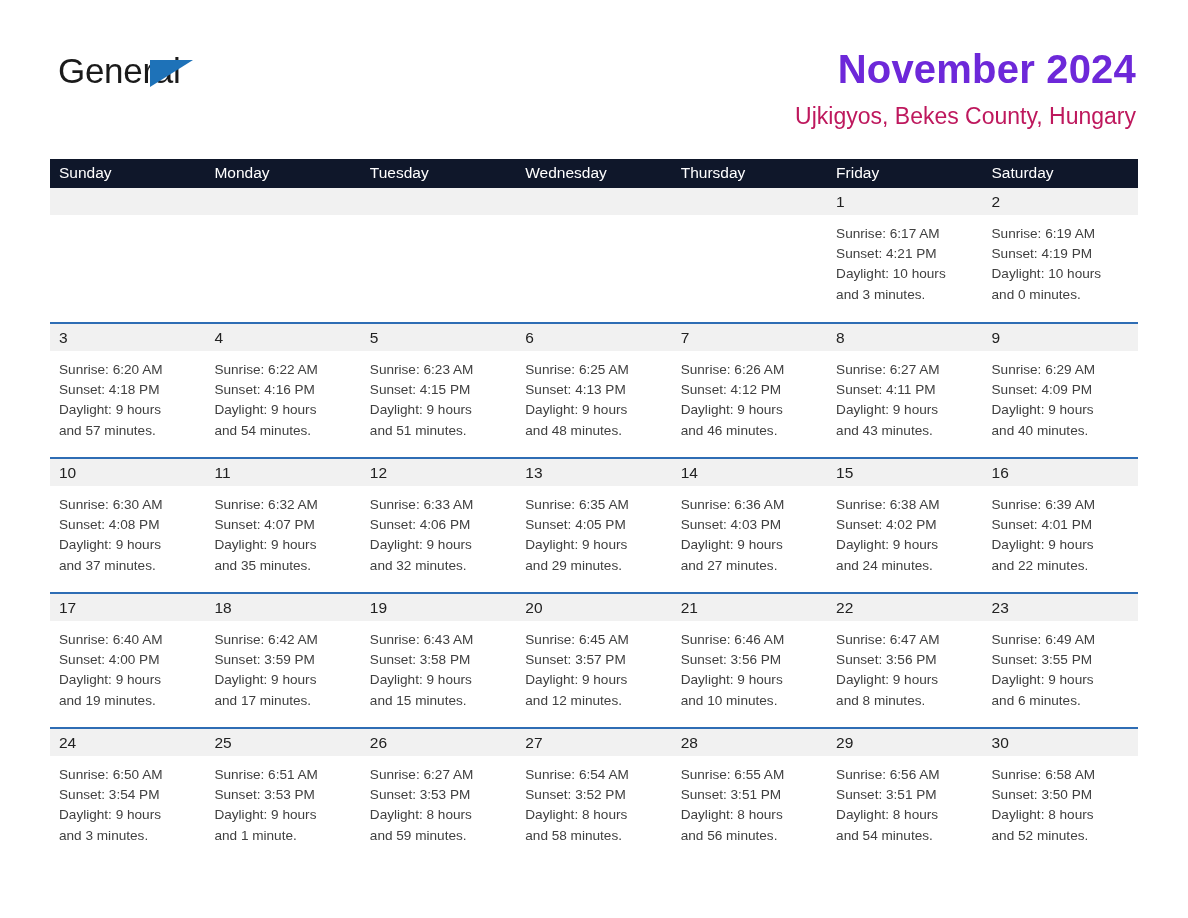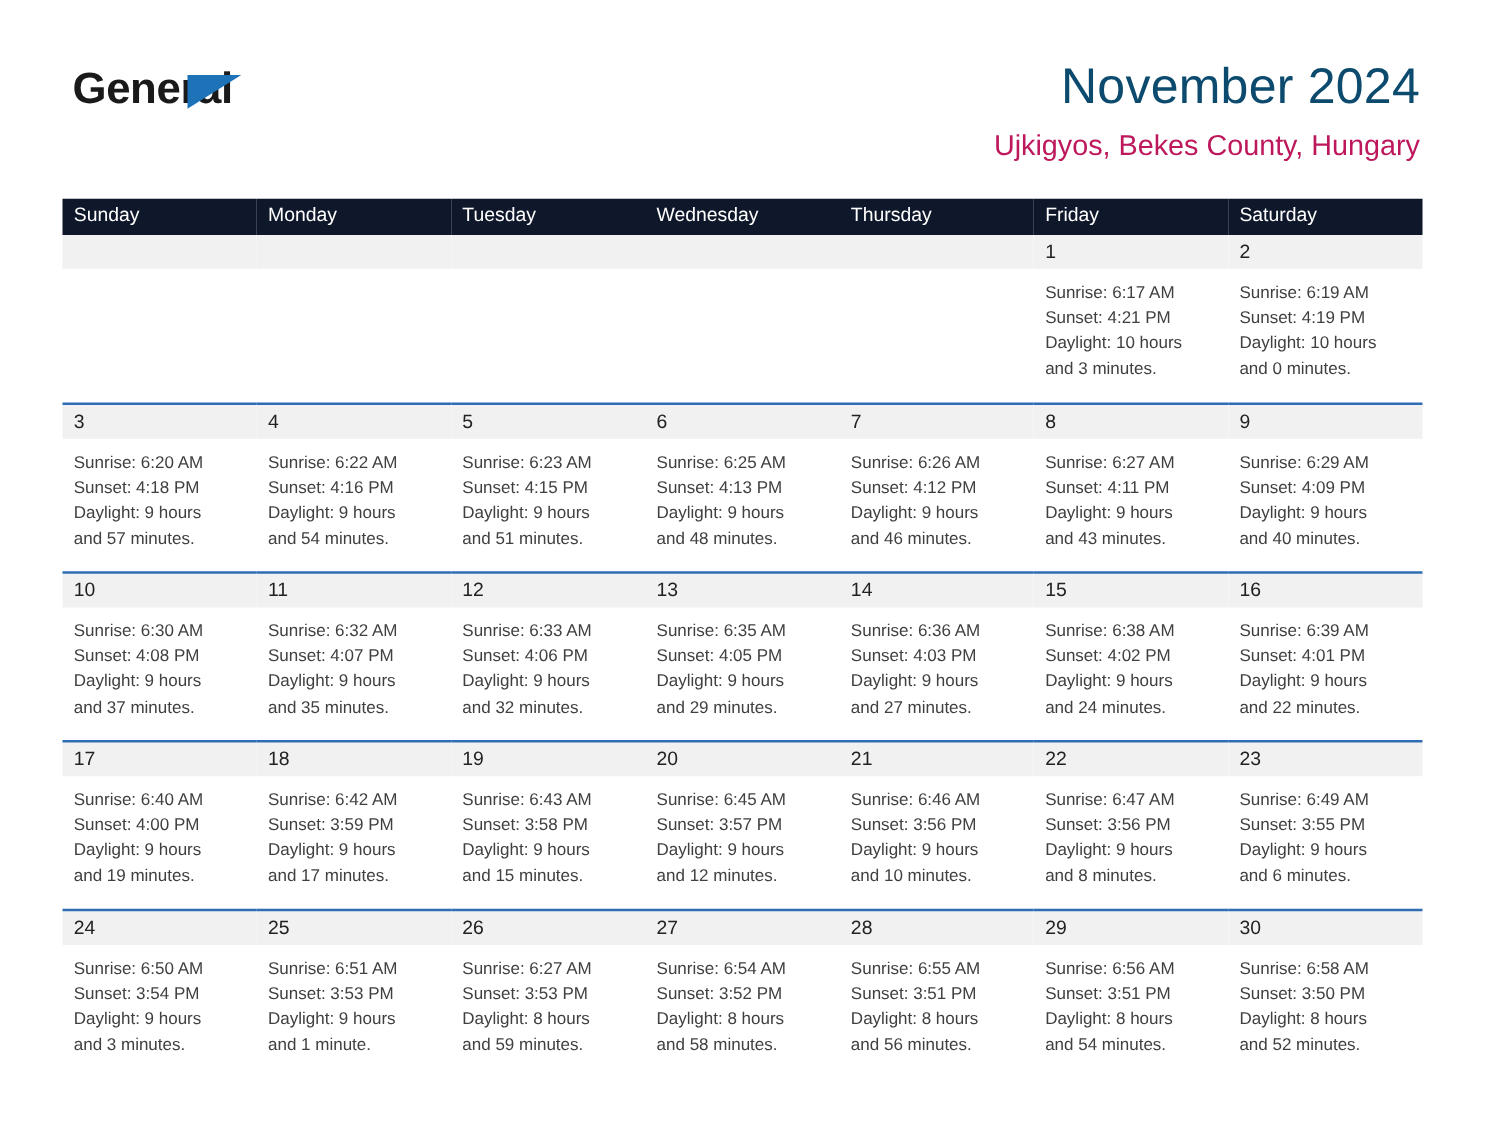--- a/index.html
+++ b/index.html
@@ -37,21 +37,21 @@
     width: 260px;
     height: 72px;
   }
   .brand-line1 {
     position: relative;
     display: block;
     font-size: 35px;
     line-height: 38px;
     color: #1a1a1a;
     letter-spacing: -0.3px;
-    font-weight: 700;
+    font-weight: 400;
   }
   .brand-triangle {
     position: absolute;
     left: 92px;
     top: 8px;
     width: 0;
     height: 0;
     border-left: 43px solid #1e72b8;
     border-bottom: 27px solid transparent;
   }
@@ -67,22 +67,22 @@
 
   .title-block {
     position: absolute;
     right: 52px;
     top: 44px;
     text-align: right;
   }
   .month-title {
     font-size: 40px;
     line-height: 50px;
-    color: #0c4a6e;
-    font-weight: 400;
+    color: #6d28d9;
+    font-weight: 700;
     letter-spacing: 0.2px;
     white-space: nowrap;
   }
   .location-title {
     margin-top: 8px;
     font-size: 23px;
     line-height: 28px;
     color: #be185d;
     font-weight: 400;
     white-space: nowrap;

